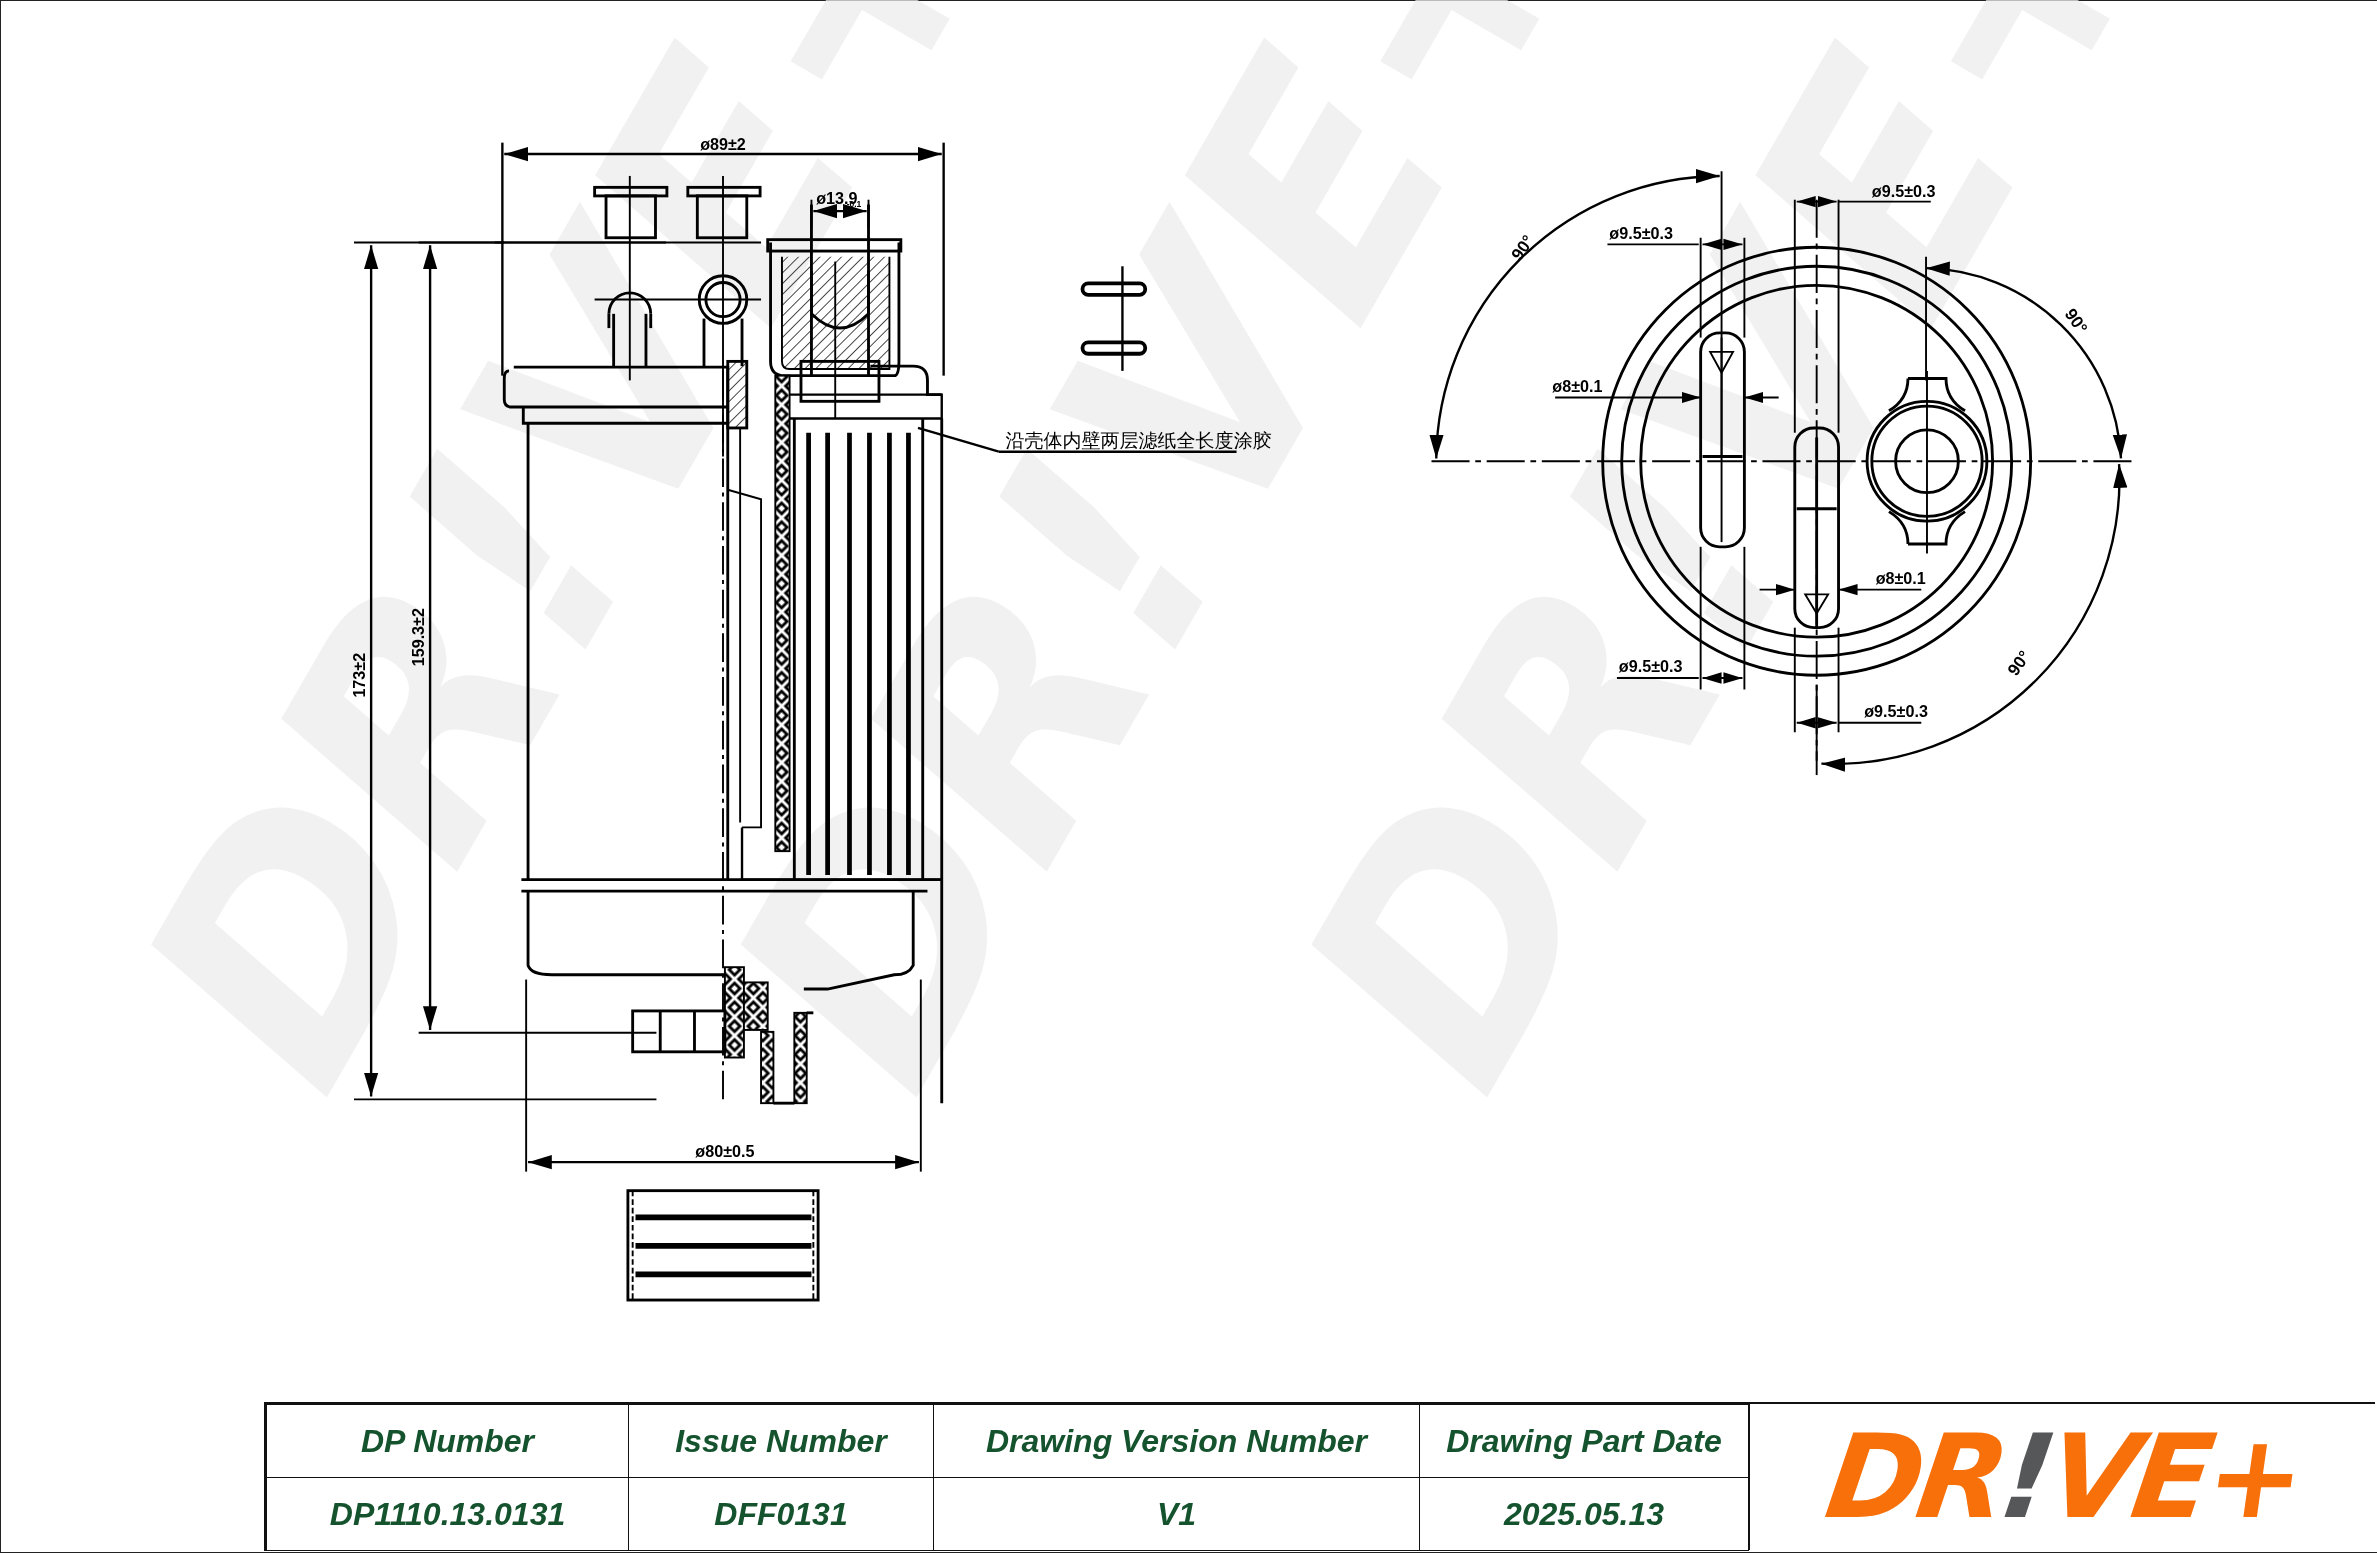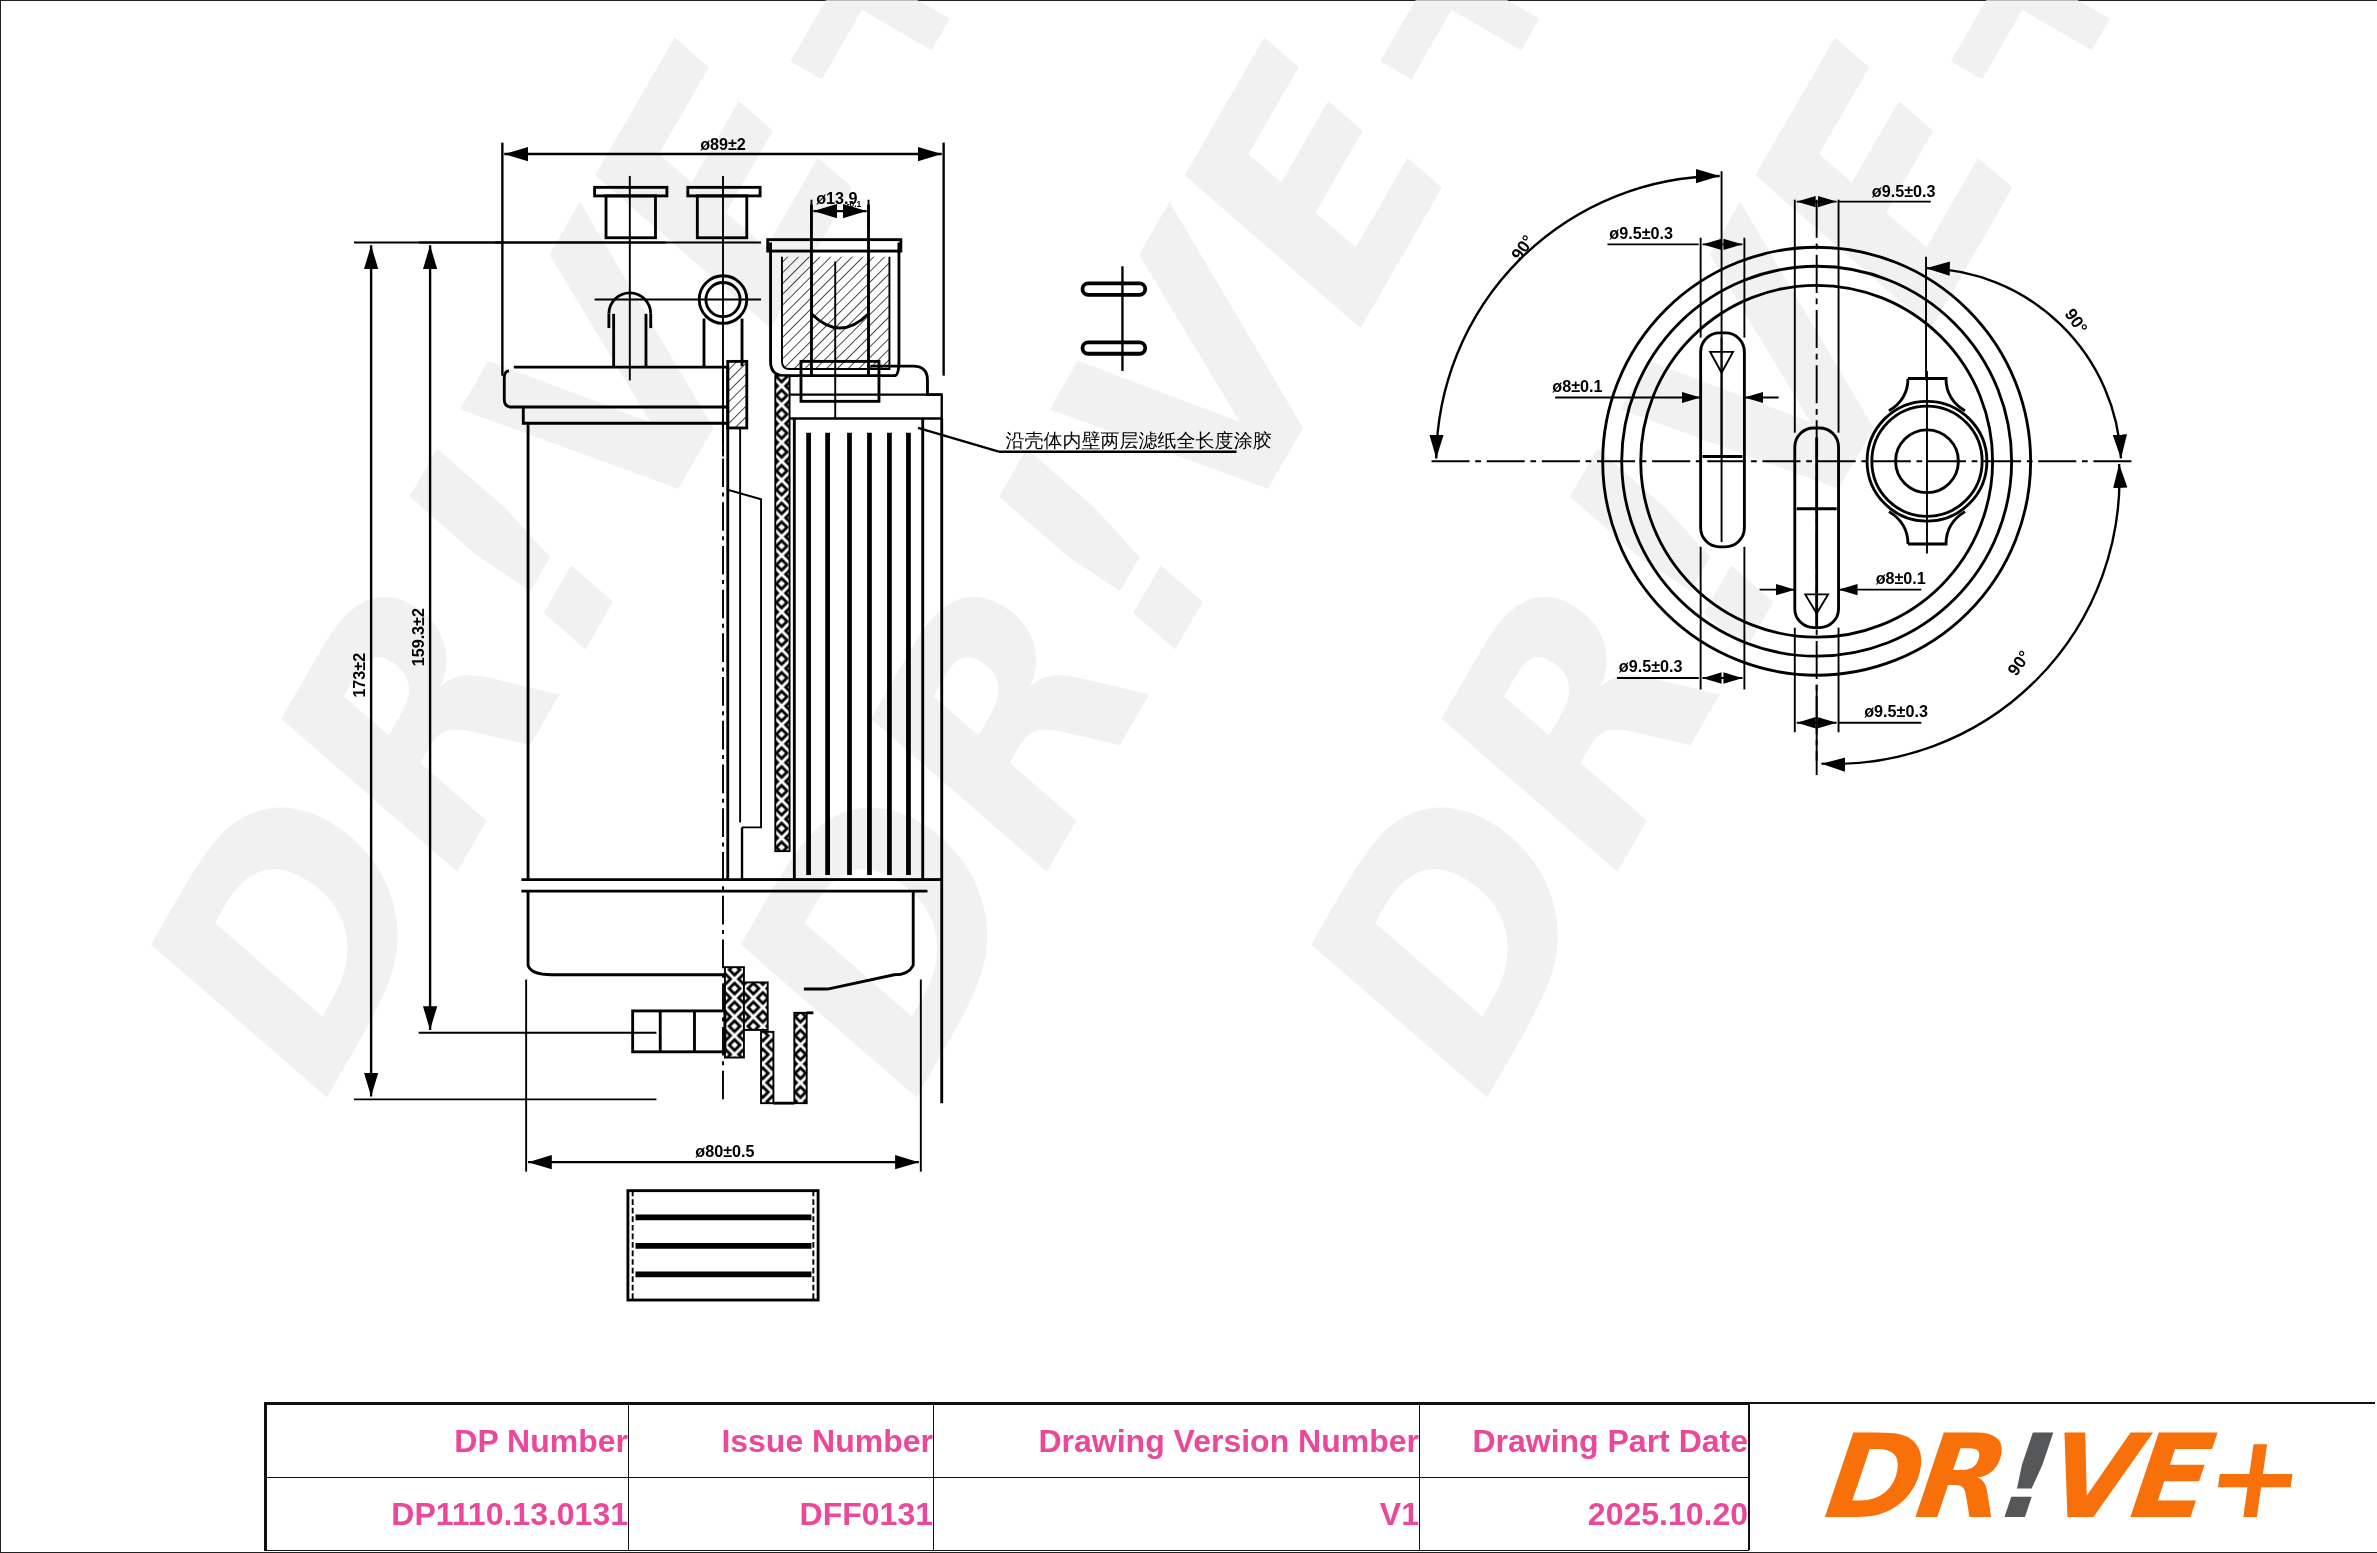--- a/index.html
+++ b/index.html
@@ -3,21 +3,21 @@
 <meta charset="utf-8">
 <style>
   html, body { margin: 0; padding: 0; background: #ffffff; }
   body { width: 2378px; height: 1553px; position: relative; overflow: hidden; font-family: "Liberation Sans", sans-serif; }
   .sheet { position: absolute; left: 0; top: 0; width: 2378px; height: 1553px; box-sizing: border-box; border: 1.9px solid #222; background: #fff; }
   .drawing { position: absolute; left: 0; top: 0; width: 2378px; height: 1553px; }
   .dim-text { font-family: "Liberation Sans Narrow", "Liberation Sans", sans-serif; font-weight: bold; fill: #000; }
   .note-text { font-family: "DejaVu Serif", serif; fill: #000; }
   .title-block { position: absolute; left: 264px; top: 1402px; width: 2111px; height: 149px; border-top: 2.9px solid #111; border-left: 2.9px solid #111; box-sizing: border-box; }
   .tb-table { position: absolute; left: 0; top: 0; border-collapse: collapse; }
-  .tb-table td { border: 1.9px solid #111; text-align: right; vertical-align: middle; font-weight: bold; color: #ec4899; font-size: 32px; padding: 0; font-family: "Liberation Sans", sans-serif; }
+  .tb-table td { border: 1.9px solid #111; text-align: center; vertical-align: middle; font-weight: bold; color: #14532d; font-size: 32px; padding: 0; font-family: "Liberation Sans", sans-serif; font-style: italic; }
   .tb-header td { height: 72px; }
   .tb-value td { height: 72px; }
   .col1 { width: 361px; } .col2 { width: 304px; } .col3 { width: 485px; } .col4 { width: 328px; }
   .logo-cell { position: absolute; left: 1483px; top: 0; width: 626px; height: 146px; border-left: 1.9px solid #111; display: flex; align-items: center; justify-content: center; }
   .logo { font-family: "DejaVu Sans", sans-serif; font-weight: bold; font-style: italic; font-size: 116px; letter-spacing: -5.7px; line-height: 1; transform: skewX(-8deg); }
   .logo .orange { color: #f7700a; }
   .logo .gray { color: #555759; }
 </style>
 </head>
 <body>
@@ -233,21 +233,21 @@
         <tr class="tb-header">
       <td class="col1">DP Number</td>
       <td class="col2">Issue Number</td>
       <td class="col3">Drawing Version Number</td>
       <td class="col4">Drawing Part Date</td>
     </tr>
     <tr class="tb-value">
       <td class="col1">DP1110.13.0131</td>
       <td class="col2">DFF0131</td>
       <td class="col3">V1</td>
-      <td class="col4">2025.10.20</td>
+      <td class="col4">2025.05.13</td>
     </tr>
   </tbody>
     </table>
   <div class="logo-cell">
     <div class="logo">
       <span class="orange">DR</span><span class="gray">!</span><span class="orange">VE+</span>
     </div>
   </div>
 </div>
 

